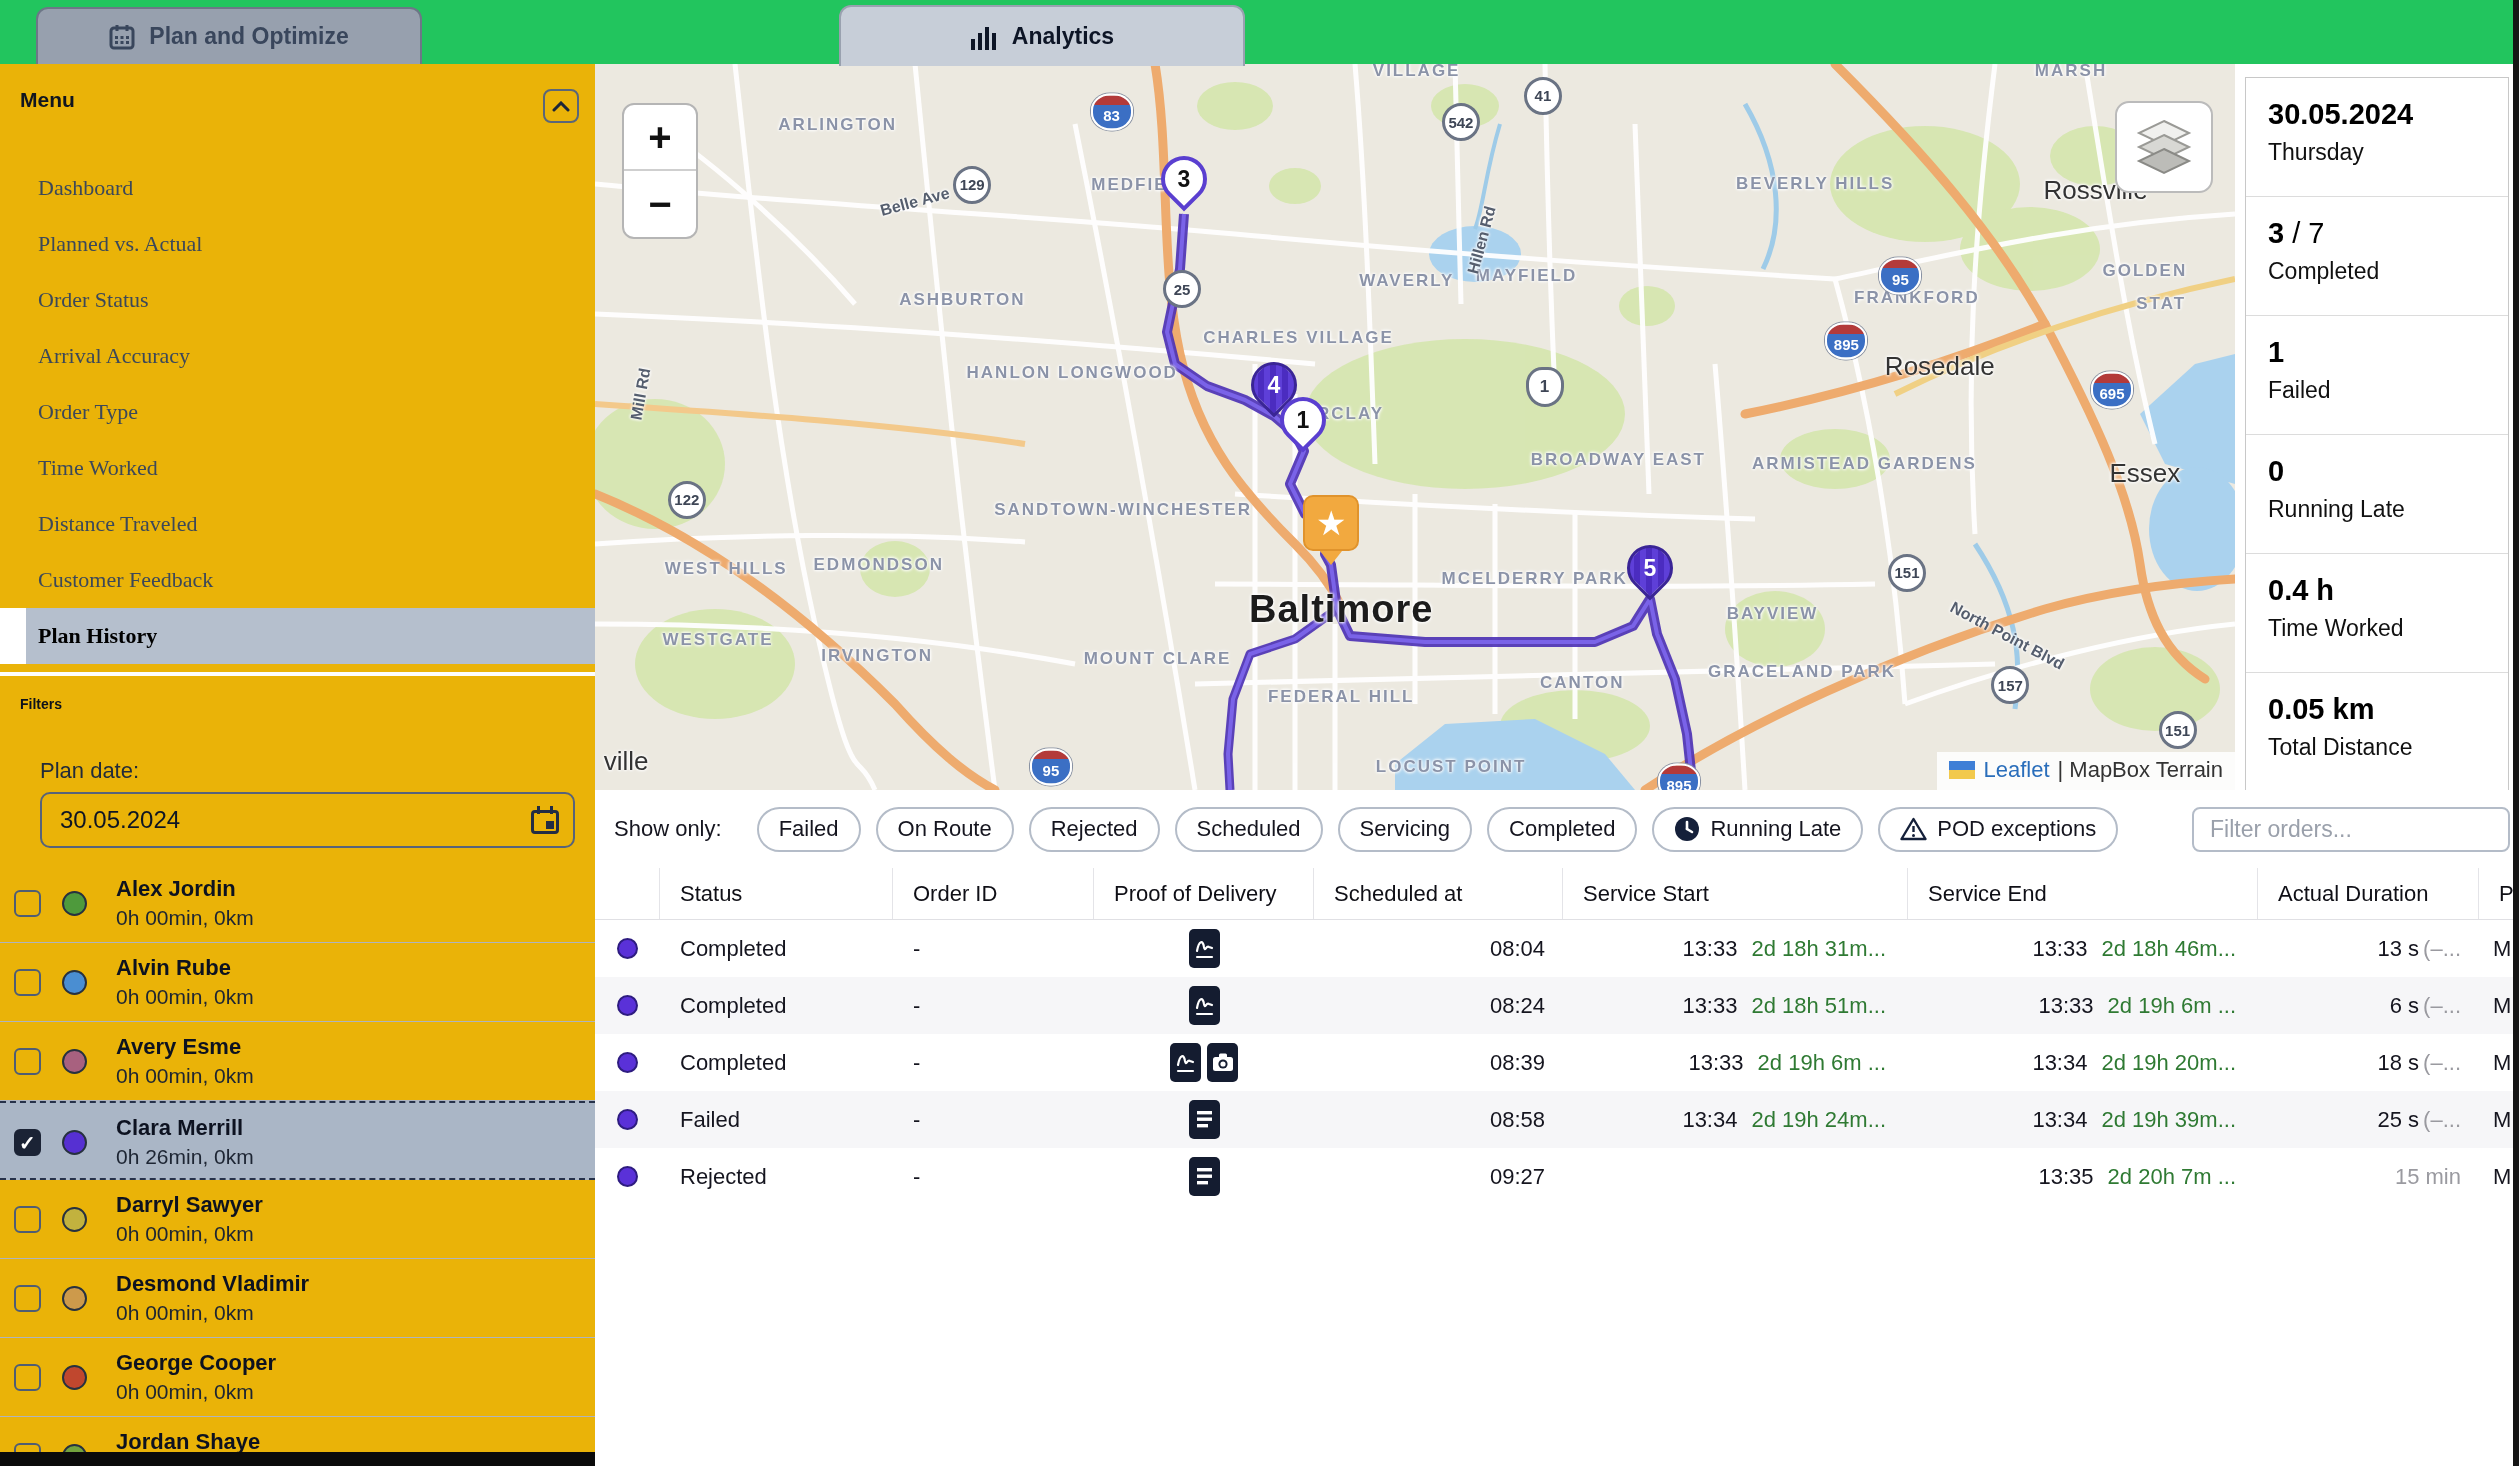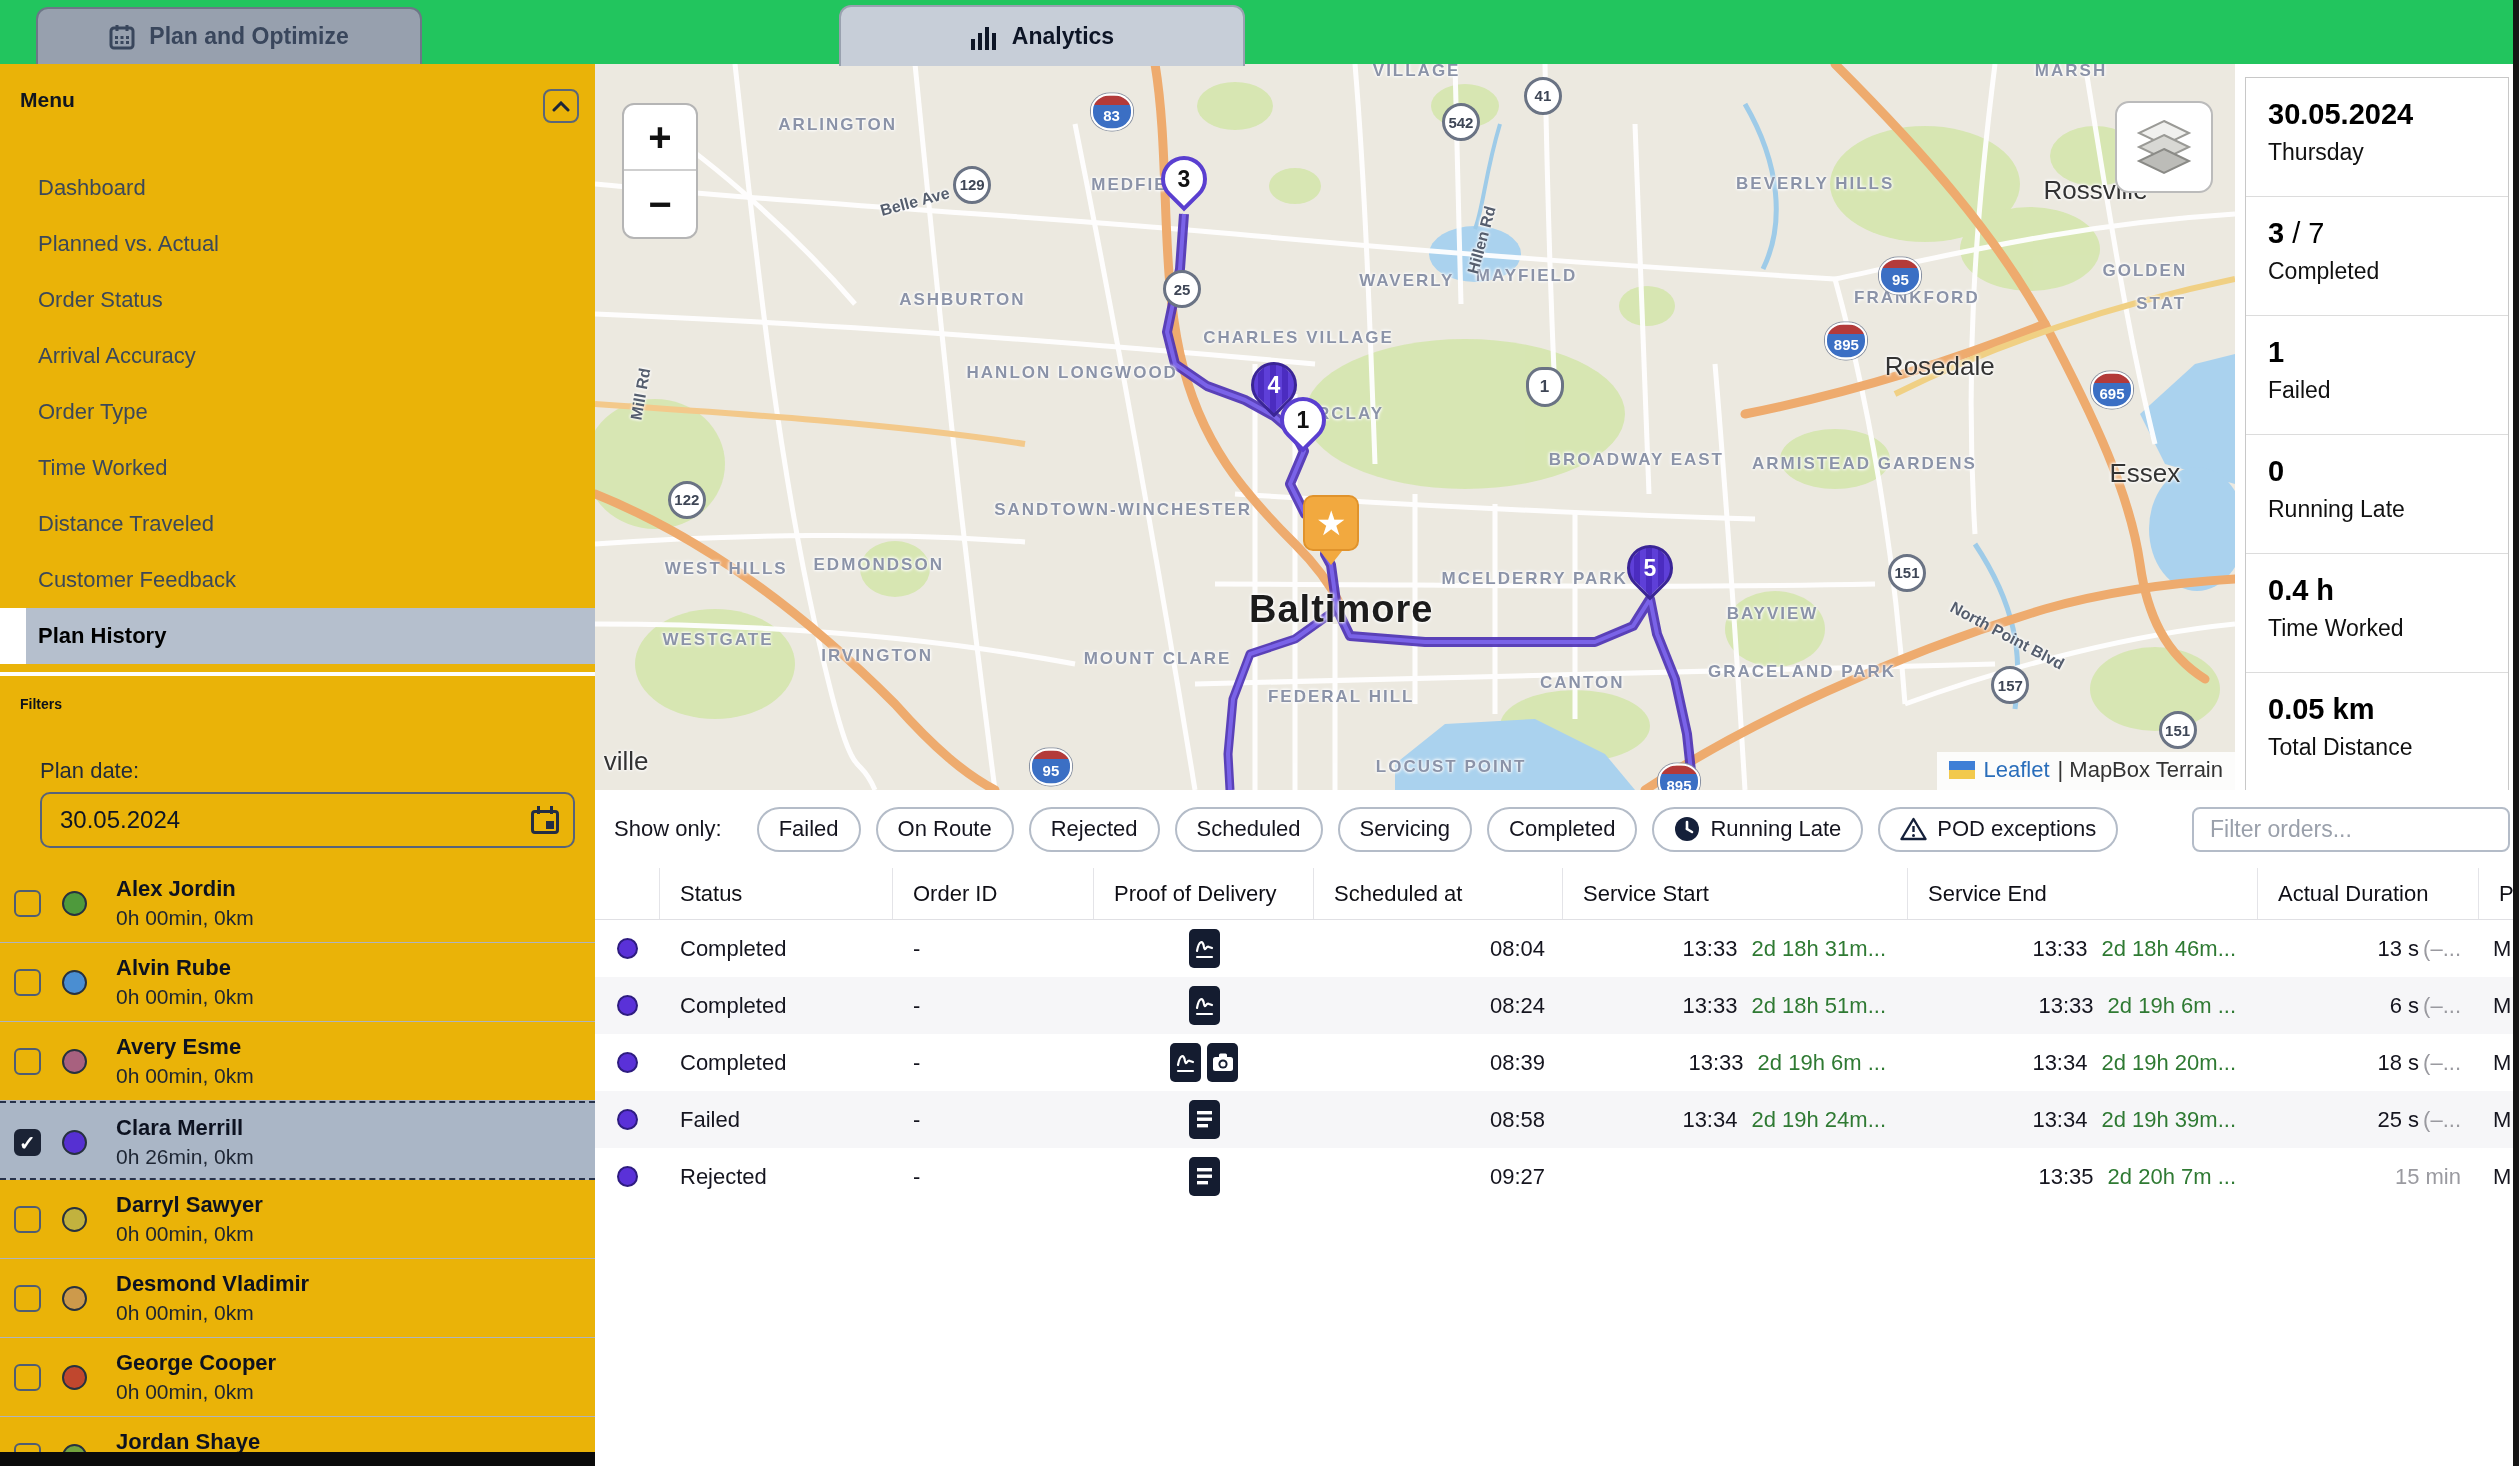--- a/index.html
+++ b/index.html
@@ -12,21 +12,21 @@
          display:flex; align-items:center; justify-content:center; gap:14px;
          font-size:23px; font-weight:bold; cursor:pointer; }
   .tab.active { background:#c7ced8; border-color:#99a1af; color:#0d1526; top:5px; height:61px; z-index:3; }
   .tab .ticon { display:flex; align-items:center; }
 
   
   .sidebar { position:absolute; left:0; top:64px; width:595px; height:1402px; background:#eab308; }
   .menu-title { position:absolute; left:20px; top:24px; font-size:21px; font-weight:bold; color:#10151f; }
   .menu-collapse { position:absolute; left:543px; top:25px; width:36px; height:34px; border:2px solid #5a6679;
                    border-radius:8px; display:flex; align-items:center; justify-content:center; cursor:pointer; }
-  .menu-list { position:absolute; left:0; top:96px; width:595px; }
+  .menu-list { position:absolute; left:0; top:96px; width:595px;font-family:Liberation Serif, serif; }
   .menu-item { height:56px; display:flex; align-items:center; padding-left:38px; font-size:22px; color:#3c4859; cursor:pointer; }
   .menu-item.active { background:#b5bfcd; color:#000; font-weight:bold; margin-left:26px; padding-left:12px; position:relative; }
   .menu-item.active::before { content:''; position:absolute; left:-26px; top:0; width:26px; height:100%; background:#fff; }
   .sb-sep { position:absolute; left:0; top:608px; width:595px; height:4px; background:#fdfdfd; }
   .filters-title { position:absolute; left:20px; top:632px; font-size:14px; font-weight:bold; color:#0c111b; }
   .plandate-label { position:absolute; left:40px; top:694px; font-size:22px; color:#222b3a; }
   .plandate-input { position:absolute; left:40px; top:728px; width:535px; height:56px; border:2px solid #57637a;
                     border-radius:10px; display:flex; align-items:center; cursor:text; }
   .plandate-value { padding-left:18px; font-size:24px; color:#0e1524; flex:1; }
   .cal-icon { width:28px; height:28px; margin-right:14px; position:relative; cursor:pointer; }
@@ -347,21 +347,21 @@
     <div class="mlabel road" style="left: 19.5%; top: 19%; transform: translate(-50%, -50%) rotate(-15deg);">Belle Ave</div>
     <div class="mlabel road" style="left: 2.8%; top: 45.4%; transform: translate(-50%, -50%) rotate(-80deg);">Mill Rd</div>
     <div class="mlabel nbhd" style="left: 22.4%; top: 32.5%;">ASHBURTON</div>
     <div class="mlabel nbhd" style="left: 42.9%; top: 37.8%;">CHARLES VILLAGE</div>
     <div class="mlabel nbhd" style="left: 29.1%; top: 42.5%;">HANLON LONGWOOD</div>
     <div class="mlabel nbhd" style="left: 45.2%; top: 48.2%;">BARCLAY</div>
     <div class="mlabel city" style="left: 91.5%; top: 17.3%;">Rossville</div>
     <div class="mlabel city" style="left: 82%; top: 41.6%;">Rosedale</div>
     <div class="mlabel nbhd" style="left: 94.5%; top: 28.5%;">GOLDEN</div>
     <div class="mlabel nbhd" style="left: 95.5%; top: 33%;">STAT</div>
-    <div class="mlabel nbhd" style="left: 62.4%; top: 54.6%; margin-left: 18px;">BROADWAY EAST</div>
+    <div class="mlabel nbhd" style="left: 62.4%; top: 54.6%;">BROADWAY EAST</div>
     <div class="mlabel nbhd" style="left: 77.4%; top: 55.1%;">ARMISTEAD GARDENS</div>
     <div class="mlabel city" style="left: 94.5%; top: 56.4%;">Essex</div>
     <div class="mlabel nbhd" style="left: 32.2%; top: 61.5%;">SANDTOWN-WINCHESTER</div>
     <div class="mlabel nbhd" style="left: 8%; top: 69.5%;">WEST HILLS</div>
     <div class="mlabel nbhd" style="left: 17.3%; top: 69%;">EDMONDSON</div>
     <div class="mlabel nbhd" style="left: 57.3%; top: 71%;">MCELDERRY PARK</div>
     <div class="mlabel nbhd" style="left: 71.8%; top: 75.7%;">BAYVIEW</div>
     <div class="mlabel road" style="left: 86.1%; top: 78.8%; transform: translate(-50%, -50%) rotate(28deg);">North Point Blvd</div>
     <div class="mlabel nbhd" style="left: 7.5%; top: 79.4%;">WESTGATE</div>
     <div class="mlabel nbhd" style="left: 17.2%; top: 81.6%;">IRVINGTON</div>

